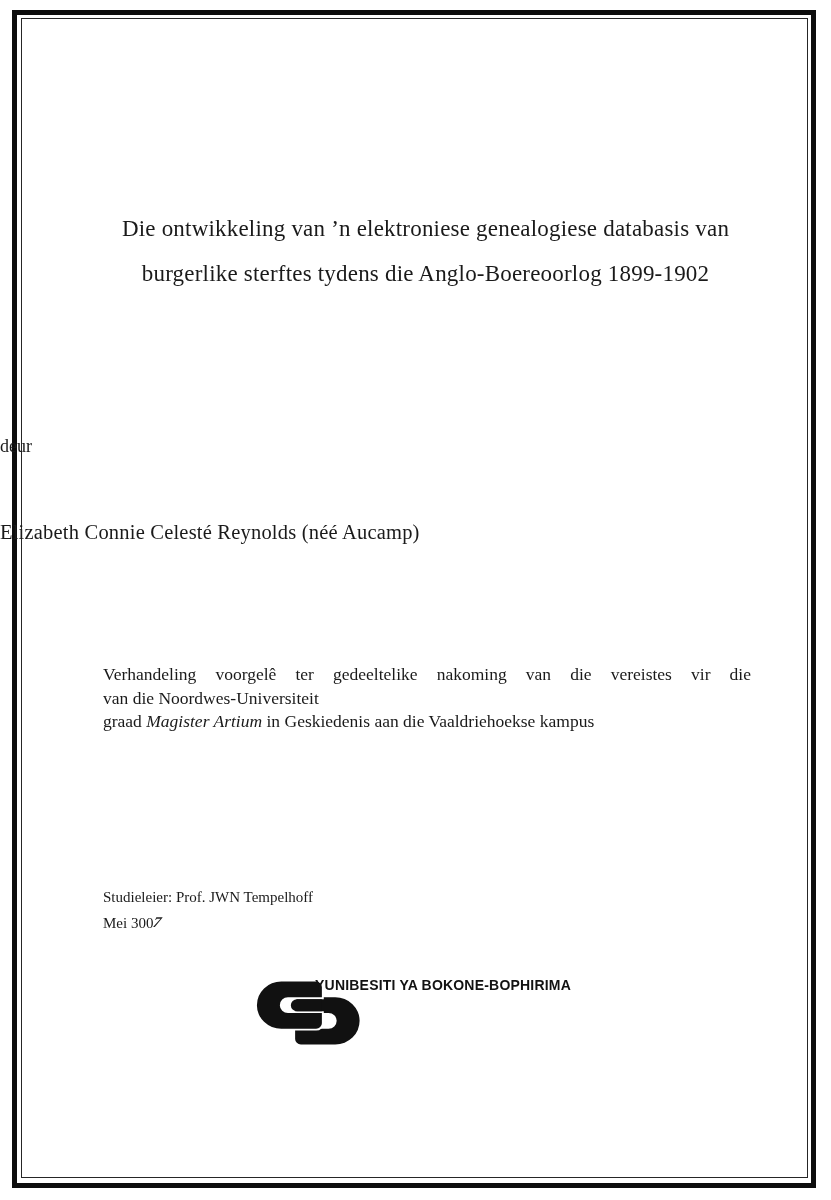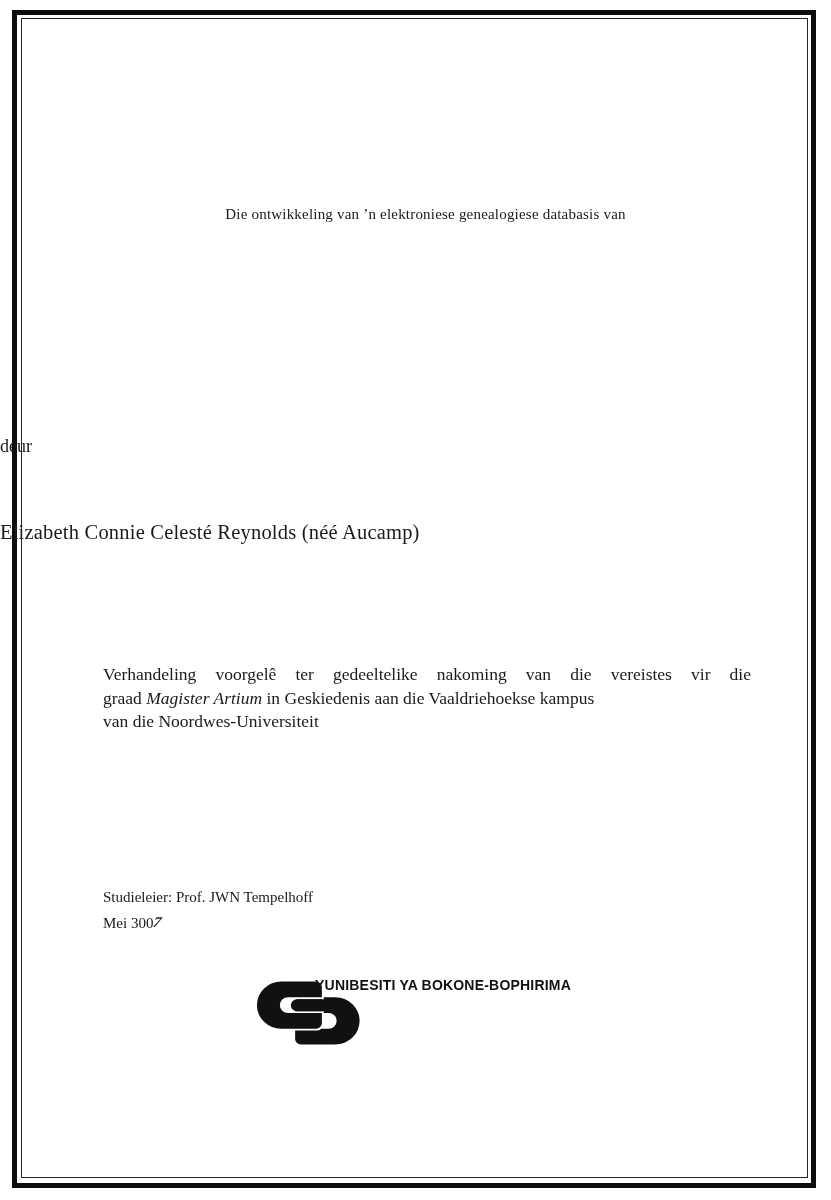--- a/index.html
+++ b/index.html
@@ -18,23 +18,23 @@
     border: 5px solid #0d0d0d;
   }
   .frame-inner {
     position: absolute;
     left: 21px; top: 18px; right: 23px; bottom: 22px;
     border: 1.5px solid #262626;
   }
 
   .title-block {
     position: absolute;
-    left: 78px; right: 58px; top: 192px;
+    left: 78px; right: 58px; top: 206px;
     text-align: center;
-    font-size: 15px;
+    font-size: 23px;
     line-height: 45px;
     letter-spacing: 0.2px;
   }
   .byline {
     position: absolute;
     left: 0; right: 0; top: 436px;
     font-size: 18px;
   }
   .author-line {
     position: absolute;
@@ -90,30 +90,31 @@
   .logo-text div { display: block; }
 </style>
 </head>
 <body>
 
 <div class="frame-outer"></div>
 <div class="frame-inner"></div>
 
 <div class="title-block">
   <div>Die ontwikkeling van ’n elektroniese genealogiese databasis van</div>
+  <div>burgerlike sterftes tydens die Anglo-Boereoorlog 1899-1902</div>
 </div>
 
 <div class="byline">deur</div>
 
 <div class="author-line">Elizabeth Connie Celesté Reynolds (néé Aucamp)</div>
 
 <div class="statement-block">
   <div class="statement-line-justified">Verhandeling voorgelê ter gedeeltelike nakoming van die vereistes vir die</div>
+  <div>van die Noordwes-Universiteit</div>
   <div><span>graad </span><span class="italic">Magister Artium</span><span> in Geskiedenis aan die Vaaldriehoekse kampus</span></div>
-  <div>van die Noordwes-Universiteit</div>
 </div>
 
 <div class="supervisor-block">
   <div>Studieleier: Prof. JWN Tempelhoff</div>
   <div><span>Mei 300</span><span class="date-digit">7</span></div>
 </div>
 
 <div class="logo-row">
   <svg class="logo-mark" viewBox="0 0 112 80" preserveAspectRatio="none">
 

